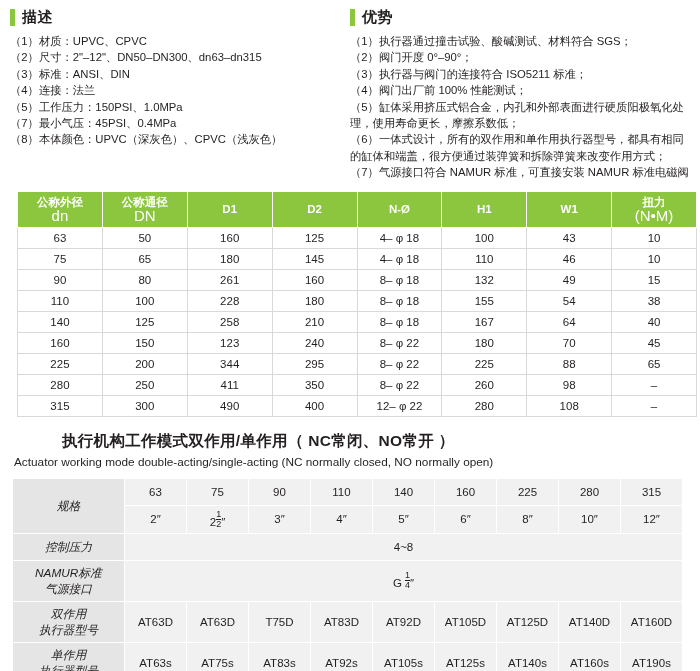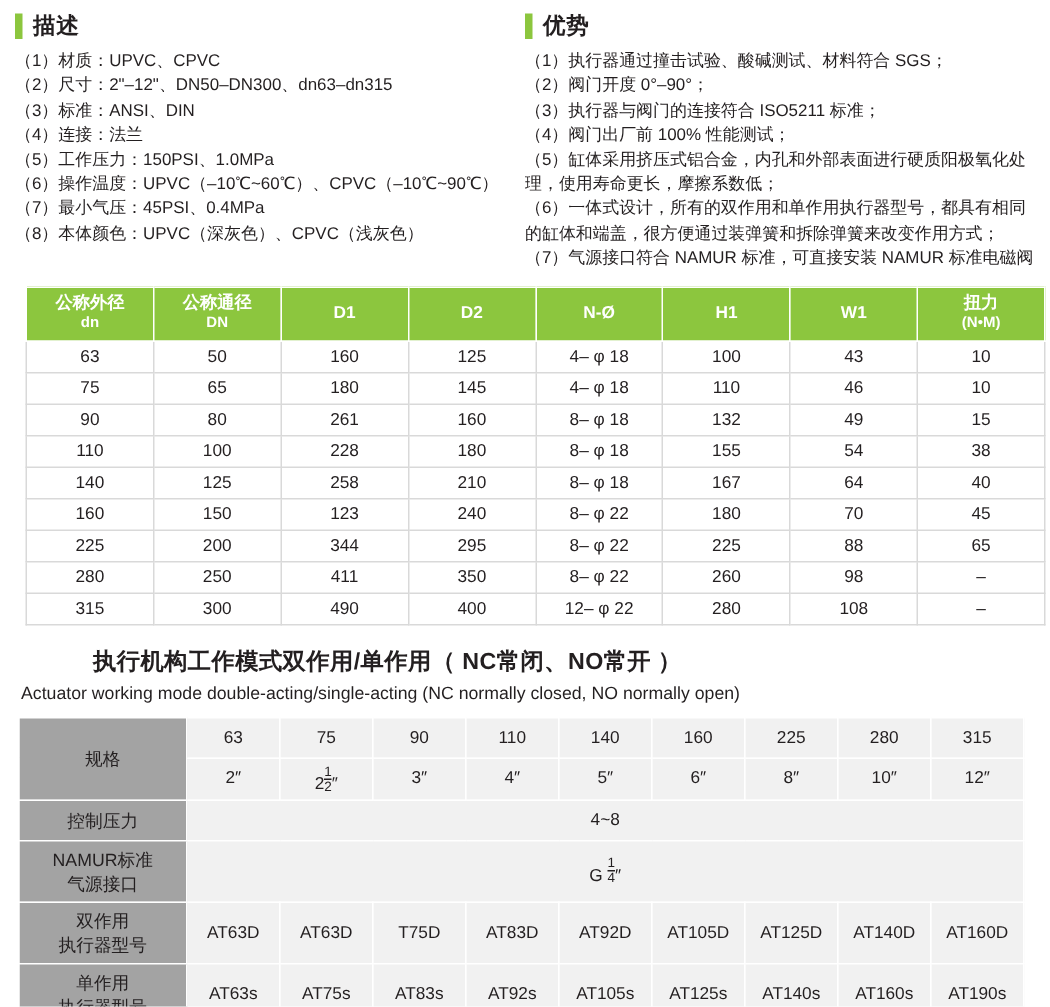--- a/index.html
+++ b/index.html
@@ -27,21 +27,21 @@
   .lines div.wrap { white-space: normal; }
 
   
   .spec-wrap { padding: 10px 10px 0 17px; }
   table.spec { border-collapse: collapse; width: 680px; table-layout: fixed; }
   table.spec th {
     background: #8cc63e; color: #ffffff; font-size: 11.5px; font-weight: bold;
     border: 1px solid #ffffff; padding: 3px 2px; line-height: 14px; text-align: center;
     height: 36px;
   }
-  table.spec th .sub { font-weight: bold; font-size: 10px; display: block; }
+  table.spec th .sub { font-weight: normal; font-size: 15px; display: block; }
   table.spec td {
     border: 1px solid #d9d9d9; font-size: 11.5px; text-align: center;
     padding: 2.5px 2px; height: 21px; color: #231f20;
   }
   table.spec td:first-child { border-left: 1px solid #d9d9d9; }
 
   
   .act-title {
     font-size: 15.5px; font-weight: bold; padding: 14px 12px 0 14px; color: #231f20;
     letter-spacing: 0.3px;
@@ -50,21 +50,21 @@
   .act-sub { font-size: 11.8px; padding: 3px 12px 0 14px; color: #231f20; }
 
   
   .act-wrap { padding: 9px 10px 0 12px; }
   table.act { border-collapse: collapse; width: 670px; table-layout: fixed; }
   table.act td {
     border: 1px solid #ffffff; font-size: 11.5px; text-align: center;
     padding: 4px 2px; color: #231f20; height: 27px;
   }
   table.act td.lbl {
-    background: #a3a3a3; font-weight: normal; font-size: 11.8px; line-height: 16px;
+    background: #e5e5e5; font-weight: normal; font-size: 11.8px; line-height: 16px; font-style: italic;
   }
   table.act td.cell { background: #f1f1f1; }
   .frac { display: inline-block; vertical-align: -0.1em; font-size: 9px; line-height: 1; text-align: center; }
   .frac .n { display: block; }
   .frac .d { display: block; border-top: 1px solid #231f20; }
 </style>
 </head>
 <body>
 
 <div class="page">
@@ -75,21 +75,20 @@
       <div class="sec-head">
         <span class="sec-bar"></span>
         <span class="sec-title">描述</span>
       </div>
       <div class="lines">
         <div>（1）材质：UPVC、CPVC</div>
         <div>（2）尺寸：2"–12"、DN50–DN300、dn63–dn315</div>
         <div>（3）标准：ANSI、DIN</div>
         <div>（4）连接：法兰</div>
         <div>（5）工作压力：150PSI、1.0MPa</div>
-        <div>（6）操作温度：UPVC（–10℃~60℃）、CPVC（–10℃~90℃）</div>
         <div>（7）最小气压：45PSI、0.4MPa</div>
         <div>（8）本体颜色：UPVC（深灰色）、CPVC（浅灰色）</div>
       </div>
     </div>
 
     <div class="col right">
       <div class="sec-head">
         <span class="sec-bar"></span>
         <span class="sec-title">优势</span>
       </div>

